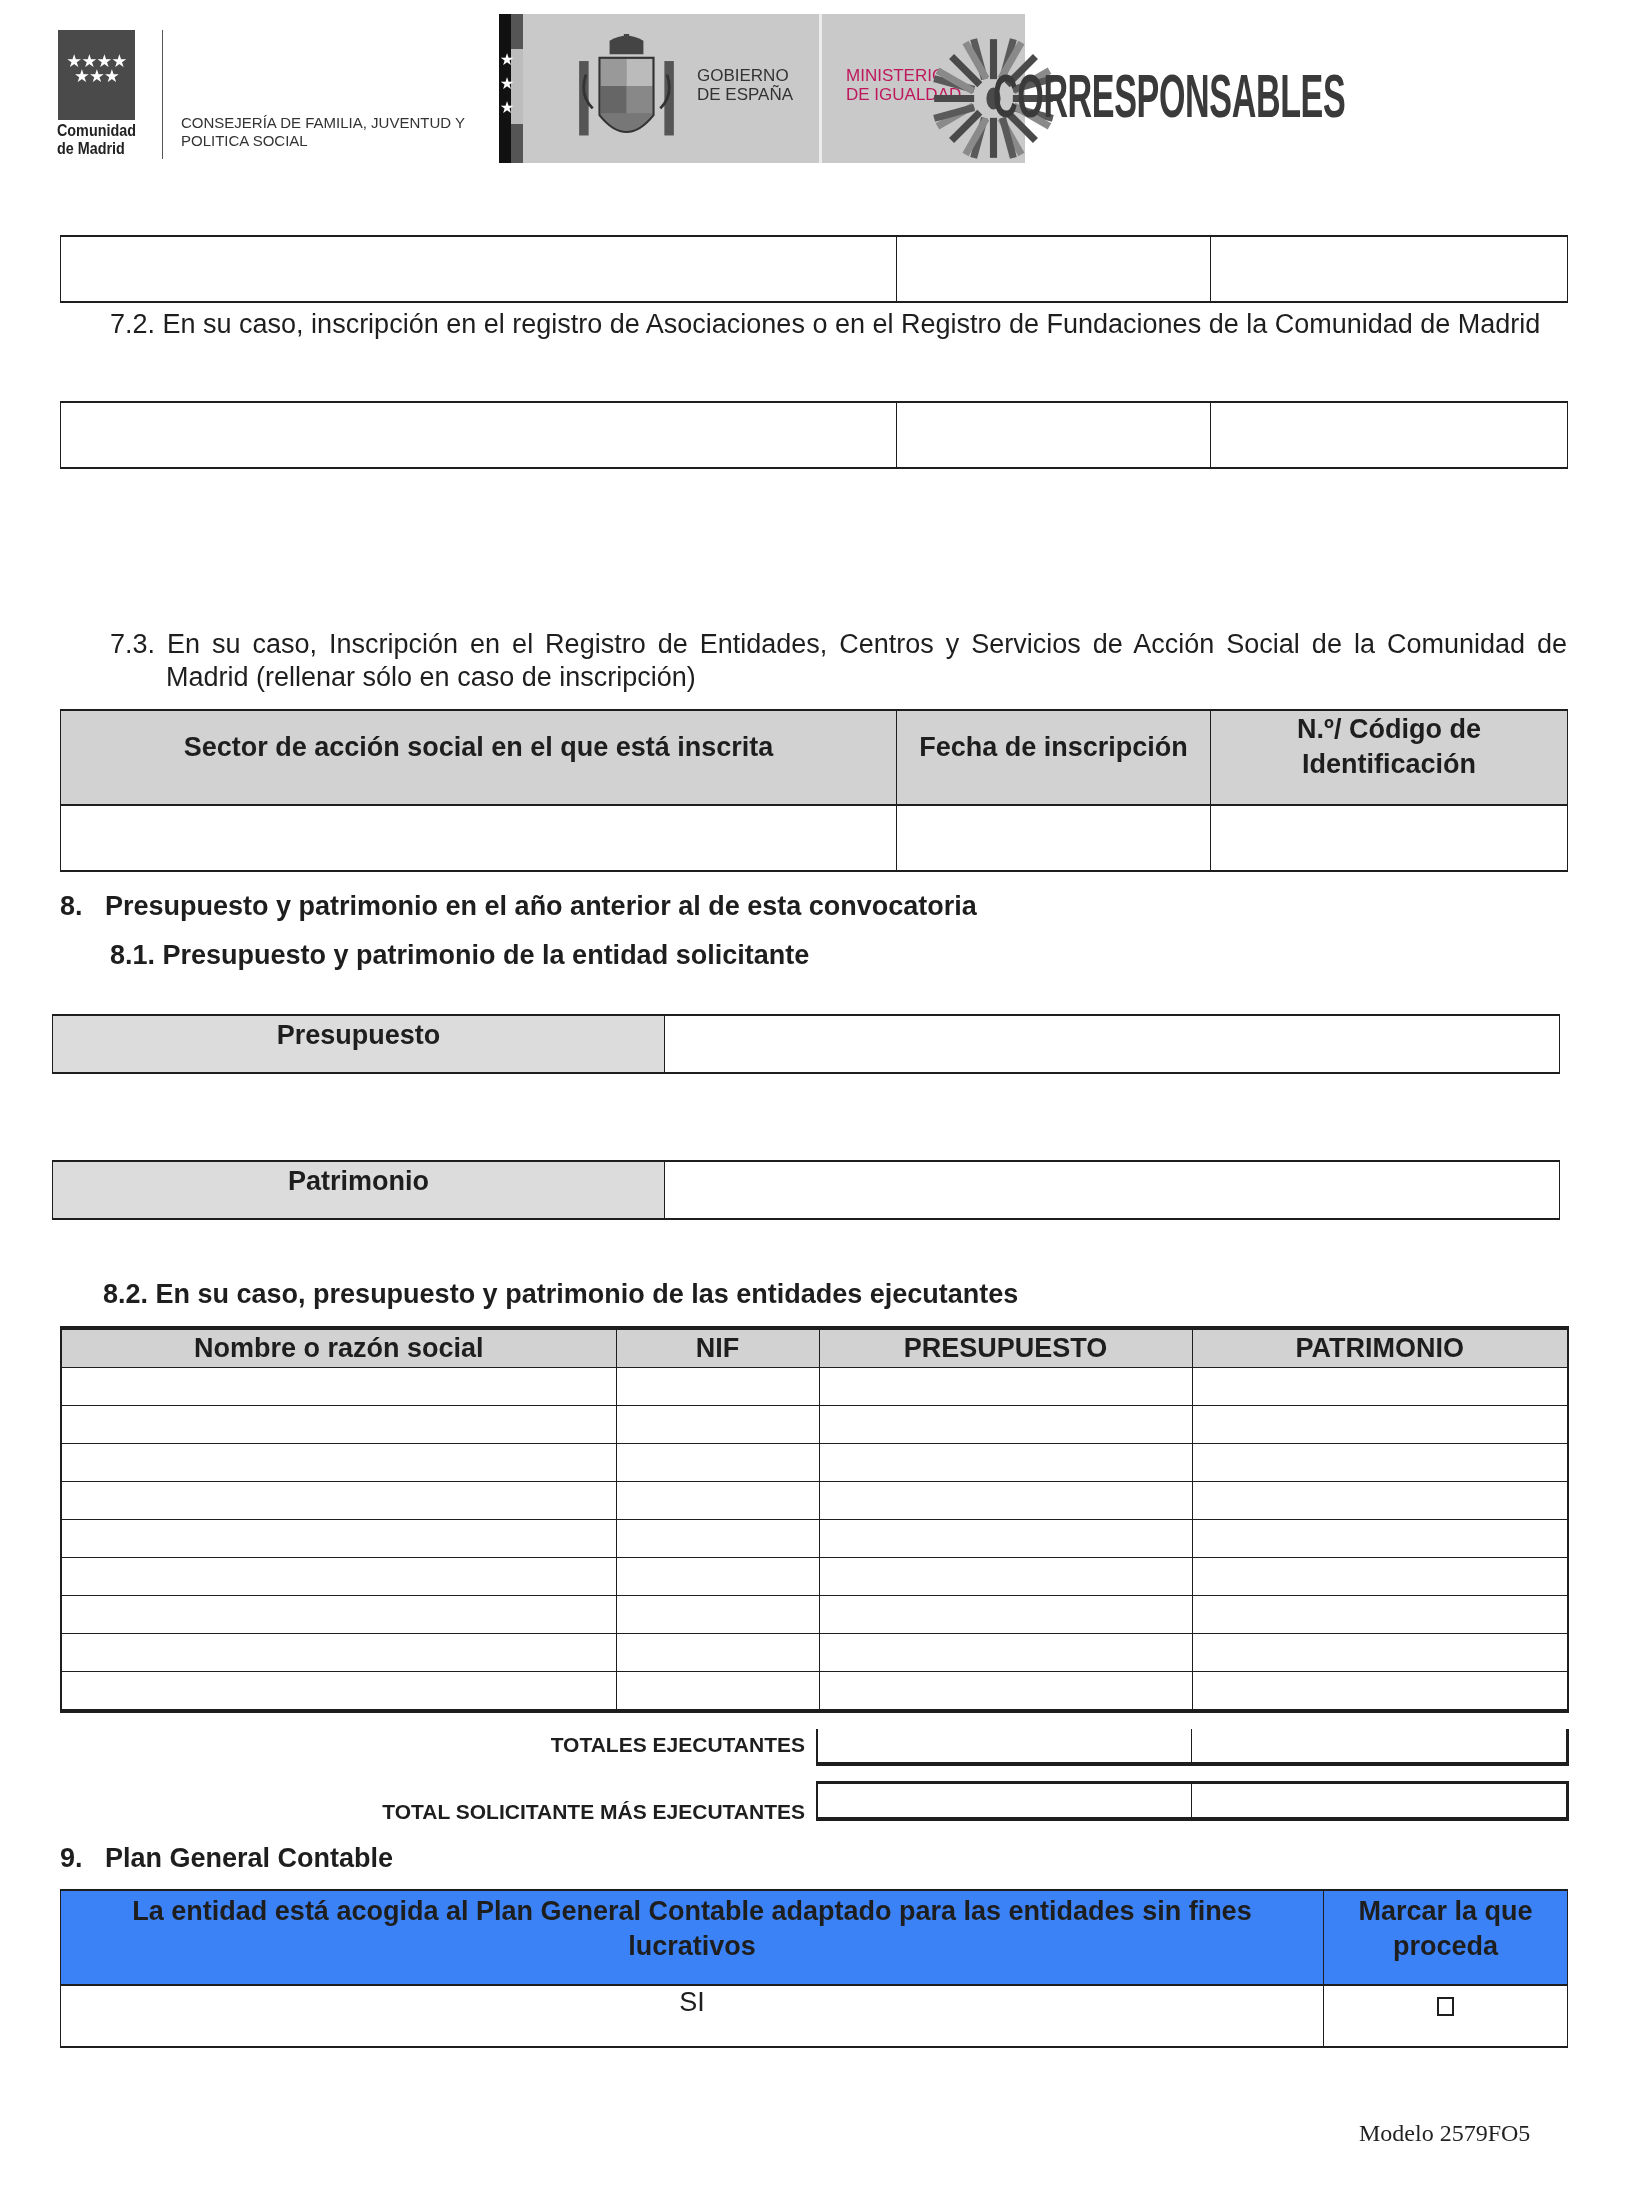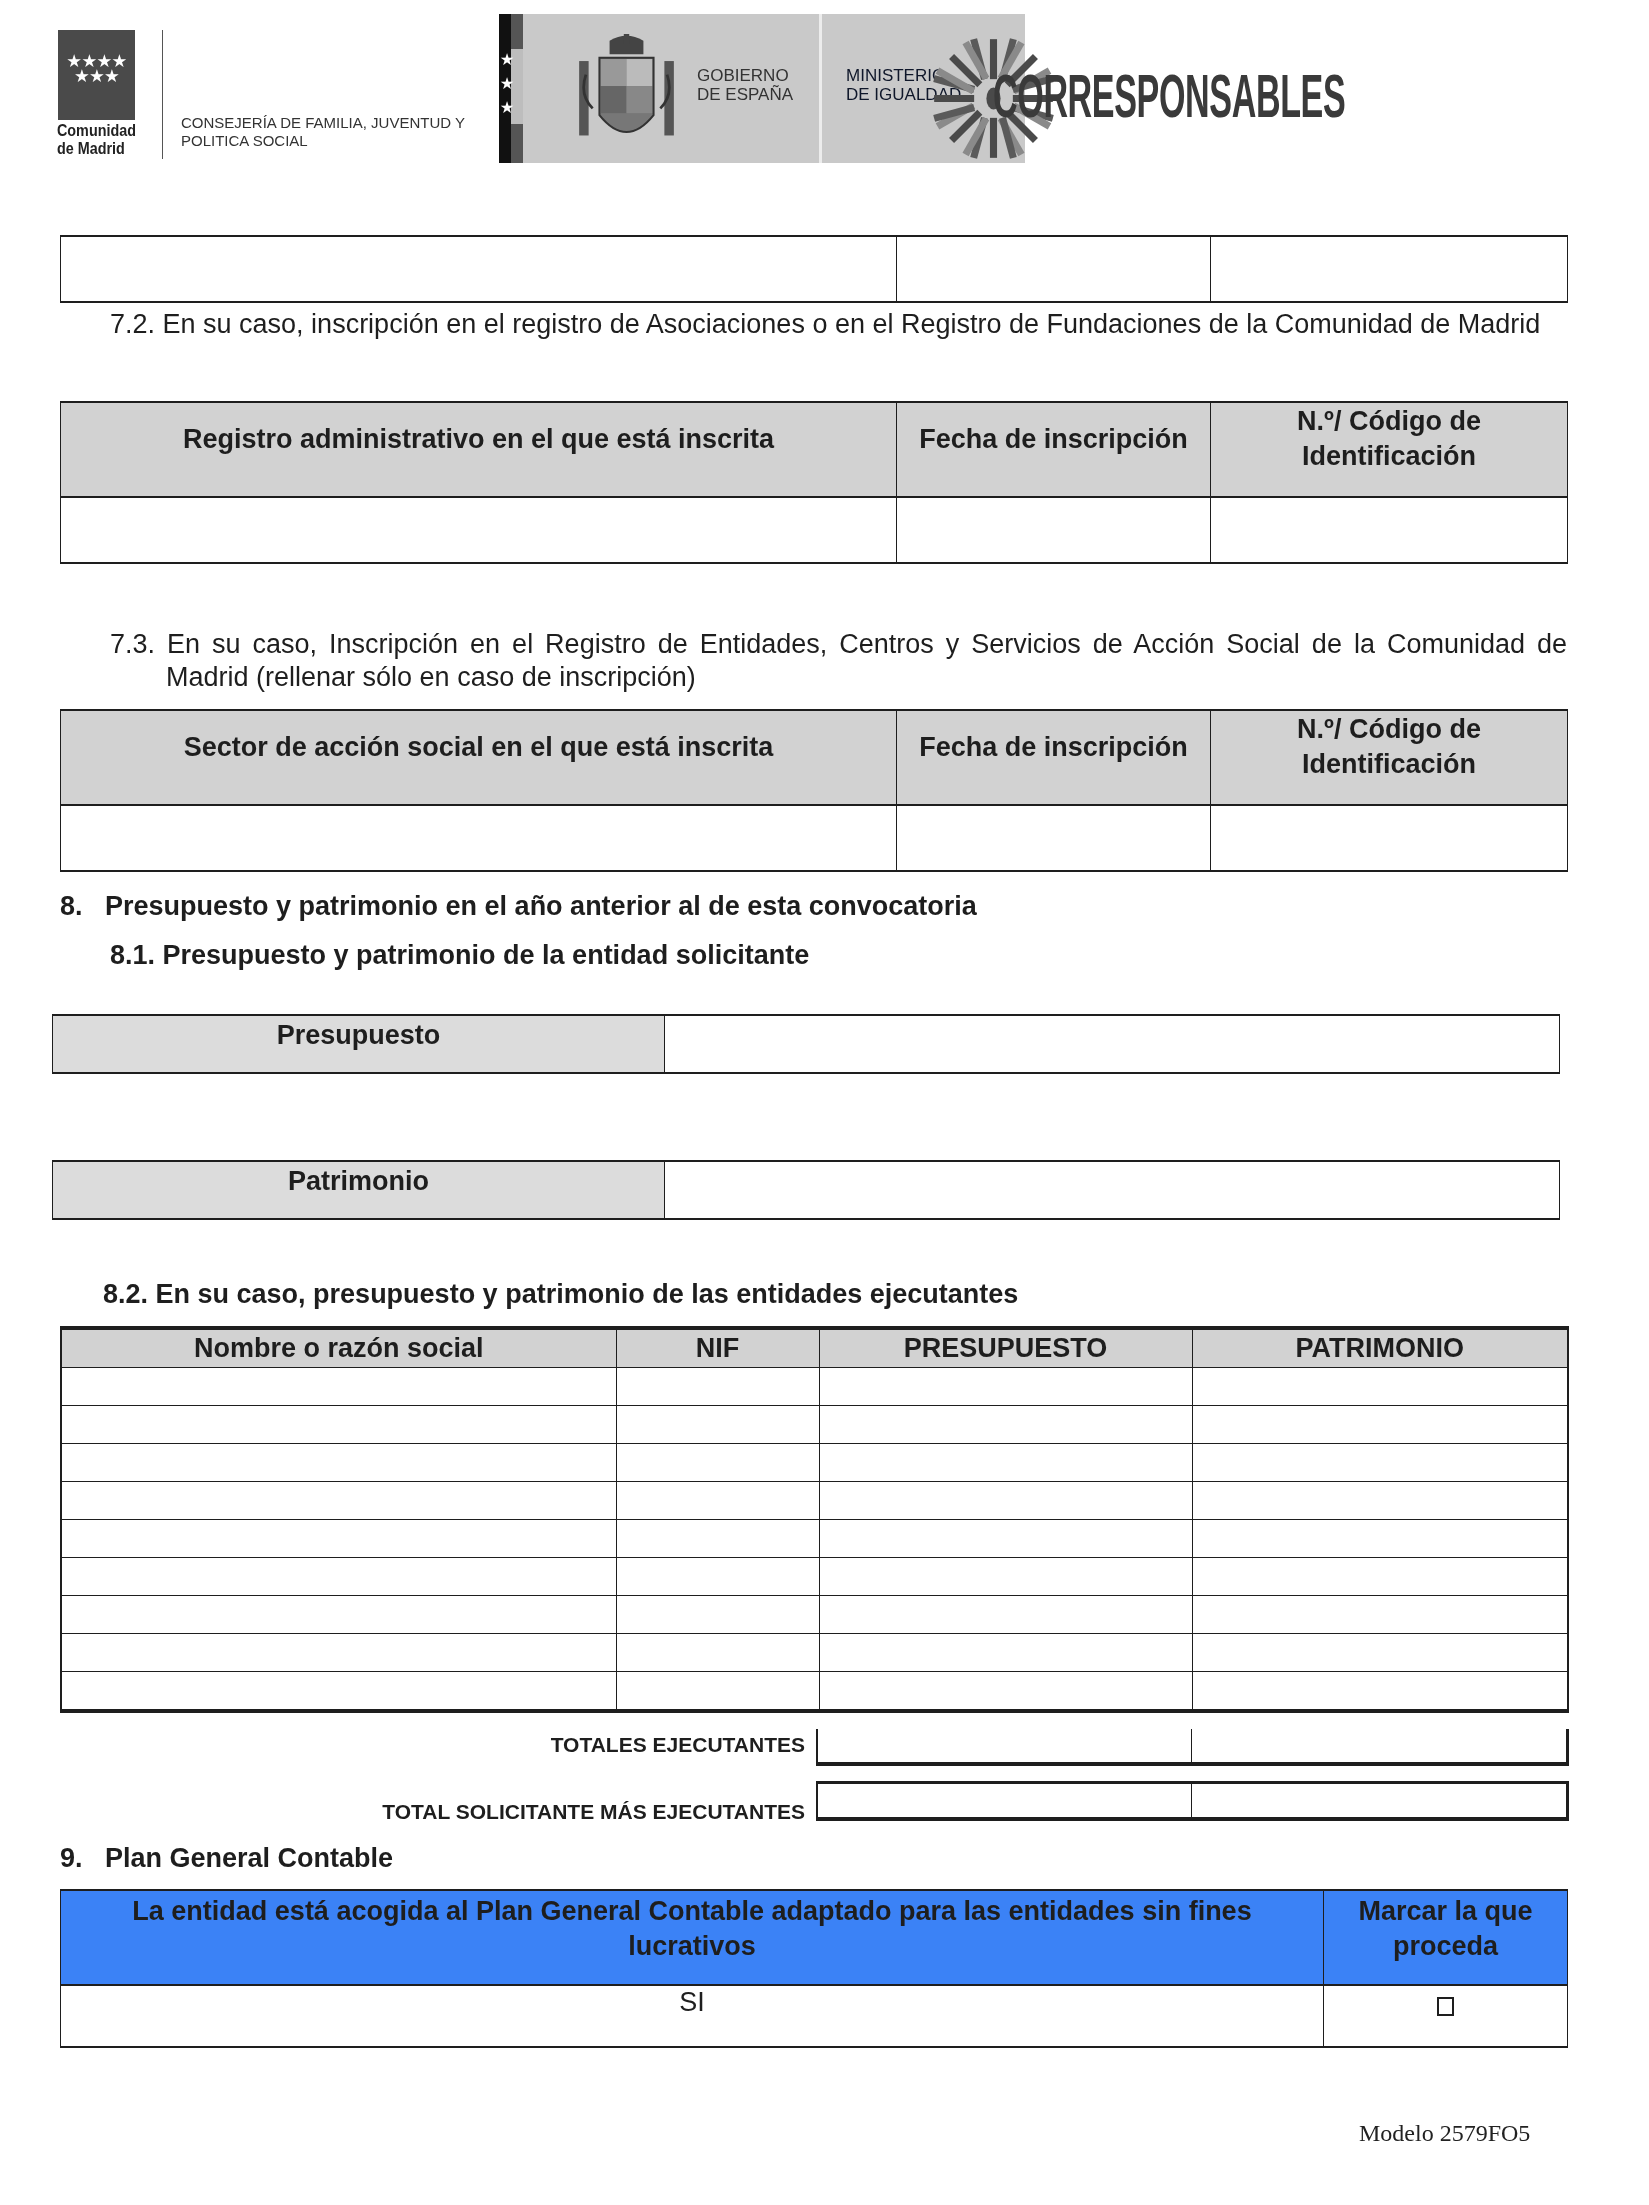--- a/index.html
+++ b/index.html
@@ -17,21 +17,21 @@
   .cm-consejeria { left:181px; top:114px; font-size:15px; line-height:18.3px; color:#333; white-space:pre; }
 
   .gob-block { left:499px; top:14.2px; width:526px; height:149px; background:#c9c9c9; }
   .gob-flag-black { position:absolute; left:0; top:0; width:12.2px; height:100%; background:#111; }
   .gob-flag-band { position:absolute; left:12.2px; top:0; width:12.2px; height:100%; background:#555; }
   .gob-flag-mid { position:absolute; left:12.2px; top:35px; width:12.2px; height:75px; background:#bdbdbd; }
   .gob-stars { position:absolute; left:0.7px; top:33px; width:12.2px; color:#fff; font-size:16.3px; line-height:24px; text-align:center; }
   .gob-shield { position:absolute; left:80px; top:20.3px; width:95px; height:115px; }
   .gob-text { position:absolute; left:198px; top:52px; font-size:17px; line-height:19px; color:#333; white-space:pre; }
   .gob-sep { position:absolute; left:320px; top:0; width:2.7px; height:100%; background:#fff; opacity:.65; }
-  .min-text { position:absolute; left:347px; top:52px; font-size:17px; line-height:19px; color:#0f172a; white-space:pre; }
+  .min-text { position:absolute; left:347px; top:52px; font-size:17px; line-height:19px; color:#be185d; white-space:pre; }
 
   .corr-logo { left:929px; top:34px; width:129px; height:129px; }
   .corr-word { left:993px; top:62px; font-size:62px; font-weight:bold; color:#3a3a3a;
                transform:scaleX(0.55); transform-origin:left; letter-spacing:-0.7px; line-height:68px; }
 
   
   table.form { position:absolute; border-collapse:collapse; table-layout:fixed; }
   table.form td { border:1.4px solid #1e1e1e; padding:0; vertical-align:top; text-align:center; }
   table.form tr.top td { border-top:2.7px solid #1e1e1e; }
   table.form tr.bot td { border-bottom:2.7px solid #1e1e1e; }
@@ -156,25 +156,20 @@
 <div class="para" style="left:110px; top:308px; width:1457px;">
   <span style="display:block; text-indent:0; padding-left:56px; text-indent:-56px;">7.2. En su caso, inscripción en el registro de Asociaciones o en el Registro de Fundaciones de la Comunidad de Madrid</span>
 </div>
 <table class="form t3" style="top:401px;">
   <colgroup>
       <col class="c1">
       <col class="c2">
       <col class="c3">
     </colgroup>
   <tbody>
-      <tr class="top" style="height:95px;">
-    <td class="hdr" style="vertical-align:top; padding-top:19px;">Registro administrativo en el que está inscrita</td>
-    <td class="hdr" style="vertical-align:top; padding-top:19px;">Fecha de inscripción</td>
-    <td class="hdr" style="vertical-align:top; padding-top:1.4px;">N.º/ Código de Identificación</td>
-  </tr>
   <tr class="bot" style="height:66px;">
     <td style="border-top:2.7px solid #1e1e1e;"></td>
     <td style="border-top:2.7px solid #1e1e1e;"></td>
     <td style="border-top:2.7px solid #1e1e1e;"></td>
   </tr>
 </tbody>
   </table>
 
 <div class="para" style="left:110px; top:628px; width:1457px;">
   <span style="display:block; padding-left:56px; text-indent:-56px;">7.3. En su caso, Inscripción en el Registro de Entidades, Centros y Servicios de Acción Social de la Comunidad de Madrid (rellenar sólo en caso de inscripción)</span>

